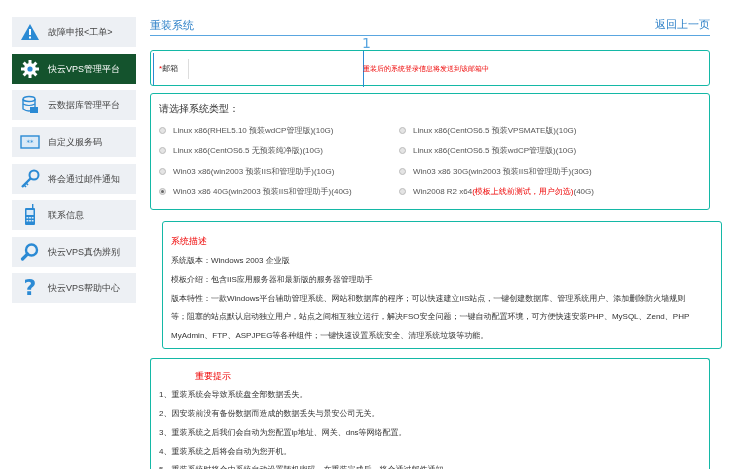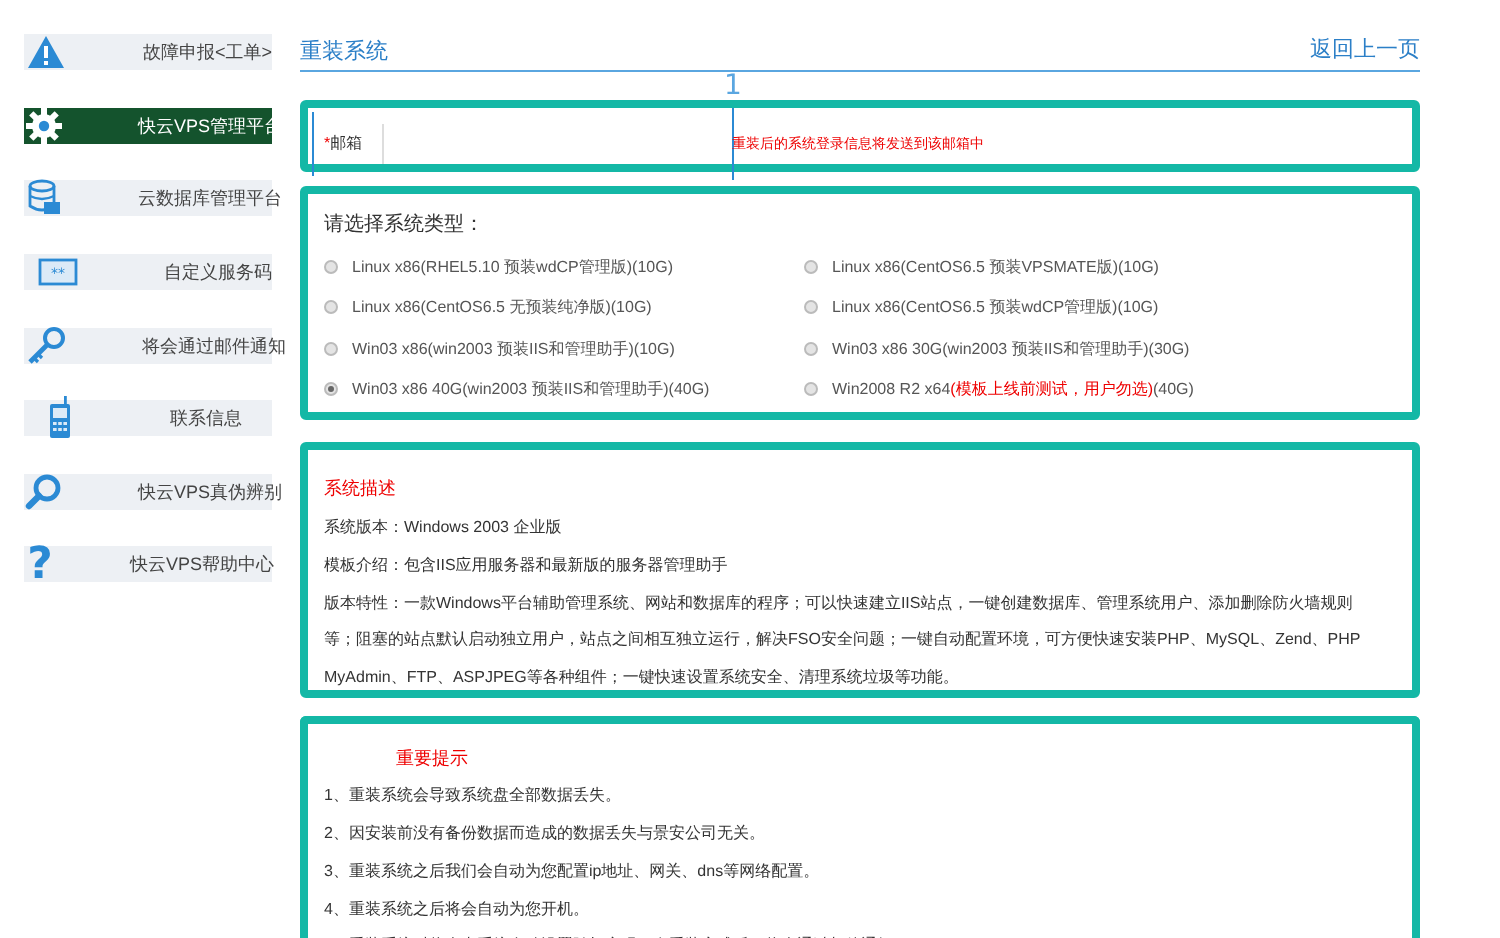--- a/index.html
+++ b/index.html
@@ -1,51 +1,51 @@
 <!DOCTYPE html>
 <html><head>
 <meta charset="utf-8">
 <style>
   * { box-sizing: border-box; margin: 0; padding: 0; }
   html, body { width: 750px; height: 469px; overflow: hidden; background: #ffffff; }
   body { font-family: "Liberation Sans", "DejaVu Sans", sans-serif; font-size: 9px; color: #333; position: relative; }
 
   .sidebar { position: absolute; left: 12px; top: 0; width: 124px; }
-  .side-item { position: absolute; left: 0; width: 124px; height: 18px; background: #edf0f4; display: flex; align-items: center; cursor: pointer; gap: 37px; }
+  .side-item { position: absolute; left: 0; width: 124px; height: 30px; background: #edf0f4; display: flex; align-items: center; cursor: pointer; }
   .side-item.active { background: #14532d; }
   .side-item .ico { width: 36px; display: flex; justify-content: center; align-items: center; height: 30px; }
   .side-item .lbl { font-size: 9px; color: #444; white-space: nowrap; }
   .side-item.active .lbl { color: #fff; }
 
   .main { position: absolute; left: 150px; top: 0; width: 560px; }
   .title { position: absolute; left: 0; top: 18px; font-size: 11px; color: #2b7fc7; }
   .back-link { position: absolute; right: 0; top: 17px; font-size: 11px; color: #2b7fc7; cursor: pointer; }
   .title-rule { position: absolute; left: 0; top: 35px; width: 560px; height: 1px; background: #5aa6e0; }
 
   .step-num { position: absolute; font-size: 14px; color: #5aa6e0; font-family: "DejaVu Sans", sans-serif; }
 
-  .box { position: absolute; left: 0; width: 560px; border: 4px solid #14b8a6; border-radius: 3px; background: #fff; }
+  .box { position: absolute; left: 0; width: 560px; border: 1px solid #14b8a6; border-radius: 3px; background: #fff; }
 
   .email-box { top: 50px; height: 36px; }
   .email-box .marker { position: absolute; left: 2px; top: 2px; width: 1px; height: 32px; background: #2b8ad4; }
   .email-box .lbl { position: absolute; left: 8px; top: 12px; font-size: 8px; color: #333; }
   .email-box .lbl .req { color: #e00; }
   .email-box .sep { position: absolute; left: 37px; top: 8px; width: 1px; height: 20px; background: #ddd; }
   .email-box input { position: absolute; left: 40px; top: 6px; width: 165px; height: 24px; border: none; outline: none; background: transparent; font-size: 9px; }
   .email-box .divider { position: absolute; left: 212px; top: 0; width: 1px; height: 36px; background: #2b8ad4; }
   .email-box .hint { position: absolute; left: 212px; top: 13px; font-size: 7px; color: #e00; white-space: nowrap; }
 
   .os-box { top: 93px; height: 117px; }
   .os-box .prompt { position: absolute; left: 8px; top: 8px; font-size: 10px; color: #333; }
   .os-opt { position: absolute; display: flex; align-items: center; font-size: 8px; color: #555; white-space: nowrap; cursor: pointer; justify-content: space-between; }
   .os-opt .radio { width: 7px; height: 7px; border-radius: 50%; border: 1px solid #bbb; background: #e4e4e4; margin-right: 7px; position: relative; }
   .os-opt .radio.checked::after { content: ""; position: absolute; left: 1px; top: 1px; width: 3px; height: 3px; border-radius: 50%; background: #666; }
   .os-opt .warn { color: #e00; }
 
-  .desc-box { top: 221px; height: 128px; }
+  .desc-box { top: 221px; height: 128px; margin-left: 12px; }
   .desc-box .h { position: absolute; left: 8px; top: 13px; font-size: 9px; color: #e00; }
   .desc-box .line { position: absolute; left: 8px; font-size: 8px; color: #333; white-space: nowrap; }
 
   .tips-box { top: 358px; height: 120px; border-bottom: none; border-radius: 3px 3px 0 0; }
   .tips-box .h { position: absolute; left: 8px; top: 11px; font-size: 9px; color: #e00; margin-left: 36px; }
   .tips-box .line { position: absolute; left: 8px; font-size: 8px; color: #333; white-space: nowrap; }
 </style>
 </head>
 <body>
 

